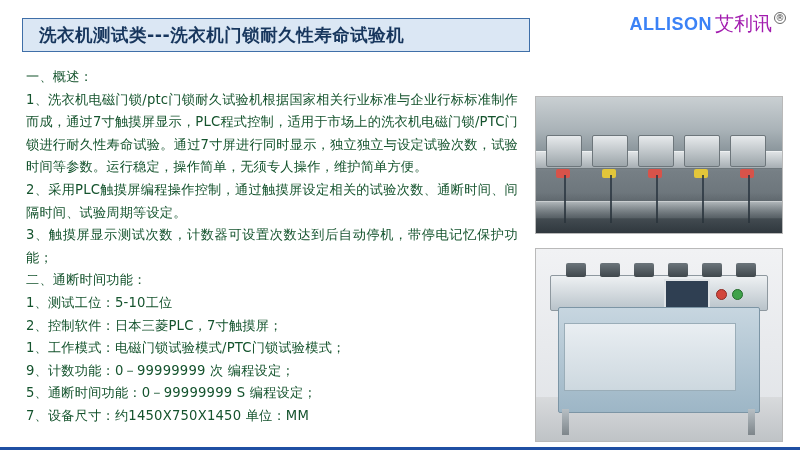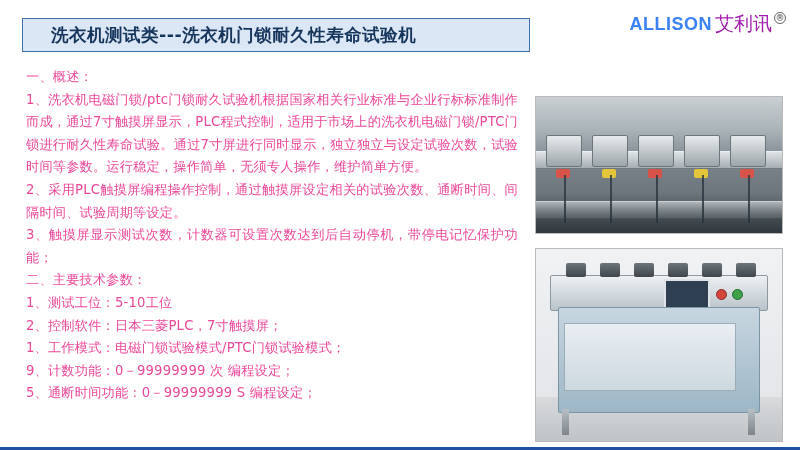--- a/index.html
+++ b/index.html
@@ -27,21 +27,21 @@
     position: absolute;
     left: 22px;
     top: 18px;
     width: 508px;
     height: 34px;
     border: 1px solid #3f6fa8;
     background: #dbe7f4;
     box-sizing: border-box;
     display: flex;
     align-items: center;
-    padding-left: 28px;
+    padding-left: 16px;
   }
   .title-bar .title-text {
     font-size: 17.5px;
     font-weight: bold;
     color: #17365d;
     letter-spacing: 0.5px;
     white-space: nowrap;
   }
 
   .logo {
@@ -82,21 +82,21 @@
   
   .content {
     position: absolute;
     left: 26px;
     top: 66px;
     width: 492px;
   }
   .para {
     font-size: 13.2px;
     line-height: 22.6px;
-    color: #ec4899;
+    color: #14532d;
     margin: 0;
     text-align: justify;
     letter-spacing: 0.2px;
   }
   .para.heading {
     font-weight: normal;
   }
 
   
   .photo {
@@ -234,26 +234,27 @@
     <span class="logo-cn">艾利讯</span>
     <span class="logo-r">®</span>
   </div>
 </div>
 
 <div class="content">
   <p class="para heading">一、概述：</p>
   <p class="para">1、洗衣机电磁门锁/ptc门锁耐久试验机根据国家相关行业标准与企业行标标准制作而成，通过7寸触摸屏显示，PLC程式控制，适用于市场上的洗衣机电磁门锁/PTC门锁进行耐久性寿命试验。通过7寸屏进行同时显示，独立独立与设定试验次数，试验时间等参数。运行稳定，操作简单，无须专人操作，维护简单方便。</p>
   <p class="para">2、采用PLC触摸屏编程操作控制，通过触摸屏设定相关的试验次数、通断时间、间隔时间、试验周期等设定。</p>
   <p class="para">3、触摸屏显示测试次数，计数器可设置次数达到后自动停机，带停电记忆保护功能；</p>
-  <p class="para heading">二、主要技术参数：</p>
+  <p class="para heading">二、通断时间功能：</p>
   <p class="para">1、测试工位：5-10工位</p>
   <p class="para">2、控制软件：日本三菱PLC，7寸触摸屏；</p>
   <p class="para">1、工作模式：电磁门锁试验模式/PTC门锁试验模式；</p>
   <p class="para">9、计数功能：0－99999999 次 编程设定；</p>
   <p class="para">5、通断时间功能：0－99999999 S 编程设定；</p>
+  <p class="para">7、设备尺寸：约1450X750X1450   单位：MM</p>
 </div>
 
 <div class="photo photo-top">
   <div class="tp-bg"></div>
   <div class="tp-rail r1"></div>
   <div class="tp-rail r2"></div>
   <div class="tp-block" style="left:10px"></div>
   <div class="tp-block" style="left:56px"></div>
   <div class="tp-block" style="left:102px"></div>
   <div class="tp-block" style="left:148px"></div>

